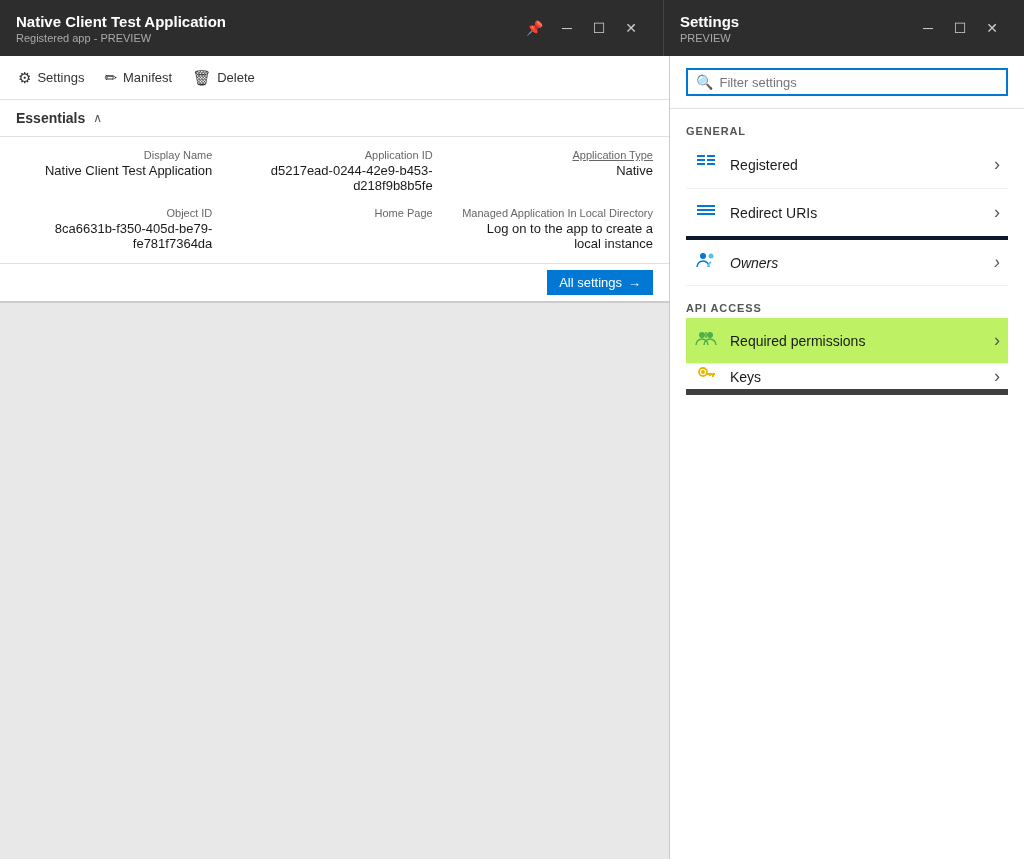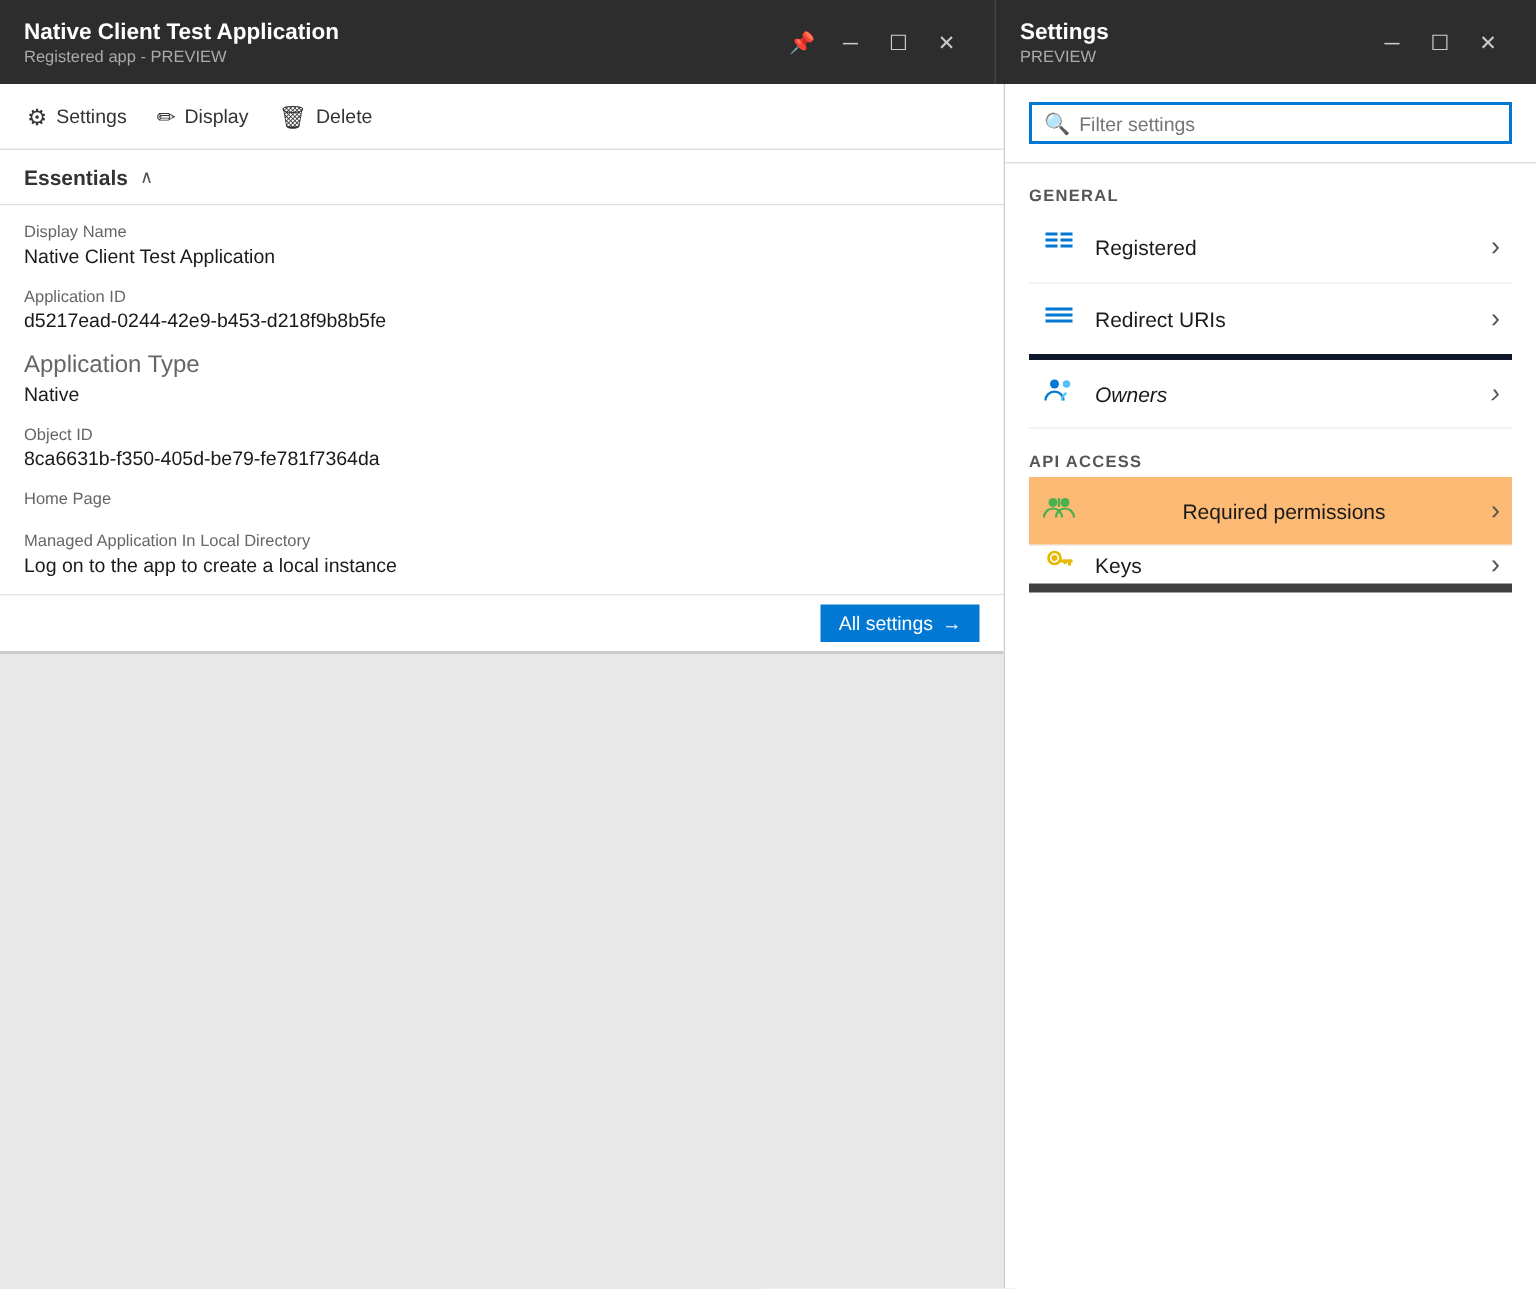--- a/index.html
+++ b/index.html
@@ -112,44 +112,44 @@
 
   <div class="left-column">
 
     <div style="display:flex;align-items:center;height:44px;background:#fff;padding:0 8px;border-bottom:1px solid #e0e0e0;flex-shrink:0;">
       <button class="toolbar-btn">
         <span style="font-size:15px;">⚙</span>
         <span>Settings</span>
       </button>
       <button class="toolbar-btn">
         <span style="font-size:15px;">✏</span>
-        <span>Display</span>
+        <span>Manifest</span>
       </button>
       <button class="toolbar-btn">
         <span style="font-size:15px;">🗑</span>
         <span>Delete</span>
       </button>
     </div>
 
     <div style="display:flex;align-items:center;padding:10px 16px;background:#fff;border-bottom:1px solid #e0e0e0;">
       <span style="font-size:14px;font-weight:600;color:#333;margin-right:8px;">Essentials</span>
       <span style="font-size:12px;color:#555;">∧</span>
     </div>
 
-    <div style="padding:12px 16px;background:#fff;border-bottom:1px solid #e0e0e0;display:grid;grid-template-columns:1fr;gap:14px 24px;">
+    <div style="padding:12px 16px;background:#fff;border-bottom:1px solid #e0e0e0;display:grid;grid-template-columns:1fr 1fr 1fr;gap:14px 24px;text-align:right;">
       <div class="field-group">
         <span style="font-size:11px;color:#666;">Display Name</span>
         <span style="font-size:13px;color:#1a1a1a;">Native Client Test Application</span>
       </div>
       <div class="field-group">
         <span style="font-size:11px;color:#666;">Application ID</span>
         <span style="font-size:13px;color:#1a1a1a;">d5217ead-0244-42e9-b453-d218f9b8b5fe</span>
       </div>
       <div class="field-group">
-        <span style="font-size:16px;color:#666;">Application Type</span>
+        <span style="font-size:11px;color:#666;text-decoration:underline;">Application Type</span>
         <span style="font-size:13px;color:#1a1a1a;">Native</span>
       </div>
       <div class="field-group">
         <span style="font-size:11px;color:#666;">Object ID</span>
         <span style="font-size:13px;color:#1a1a1a;">8ca6631b-f350-405d-be79-fe781f7364da</span>
       </div>
       <div class="field-group">
         <span style="font-size:11px;color:#666;">Home Page</span>
         <span style="font-size:13px;color:#1a1a1a;"></span>
       </div>
@@ -217,21 +217,21 @@
             <circle cx="16" cy="5" r="2.5" fill="#4fc3f7"></circle>
             <path d="M13 16c0-2.2 1.3-4.1 3-5" stroke="#4fc3f7" stroke-width="1.5" fill="none"></path>
           </svg>
         </span>
         <span style="flex:1;font-size:14px;color:#1a1a1a;">Owners</span>
         <span style="color:#555;font-size:18px;">›</span>
       </div>
 
       <div style="font-size:11px;font-weight:700;color:#555;letter-spacing:0.08em;margin-bottom:4px;margin-top:16px;">API ACCESS</div>
 
-      <div style="display:flex;align-items:center;padding:11px 8px;cursor:pointer;border-bottom:1px solid #f0f0f0;gap:12px;background:#fdba74;text-align:center;">
+      <div style="display:flex;align-items:center;padding:11px 8px;cursor:pointer;border-bottom:1px solid #f0f0f0;gap:12px;background:#bef264;">
         <span style="width:24px;text-align:center;font-size:18px;">
           <svg width="22" height="18" viewBox="0 0 22 18" fill="none" xmlns="http://www.w3.org/2000/svg">
             <circle cx="7" cy="6" r="3" fill="#4caf50"></circle>
             <path d="M1 16c0-3.3 2.7-6 6-6s6 2.7 6 6" stroke="#4caf50" stroke-width="1.5" fill="none"></path>
             <circle cx="15" cy="6" r="3" fill="#4caf50"></circle>
             <path d="M9 16c0-3.3 2.7-6 6-6s6 2.7 6 6" stroke="#4caf50" stroke-width="1.5" fill="none"></path>
             <line x1="11" y1="3" x2="11" y2="9" stroke="#4caf50" stroke-width="1.5"></line>
           </svg>
         </span>
         <span style="flex:1;font-size:14px;color:#1a1a1a;">Required permissions</span>

